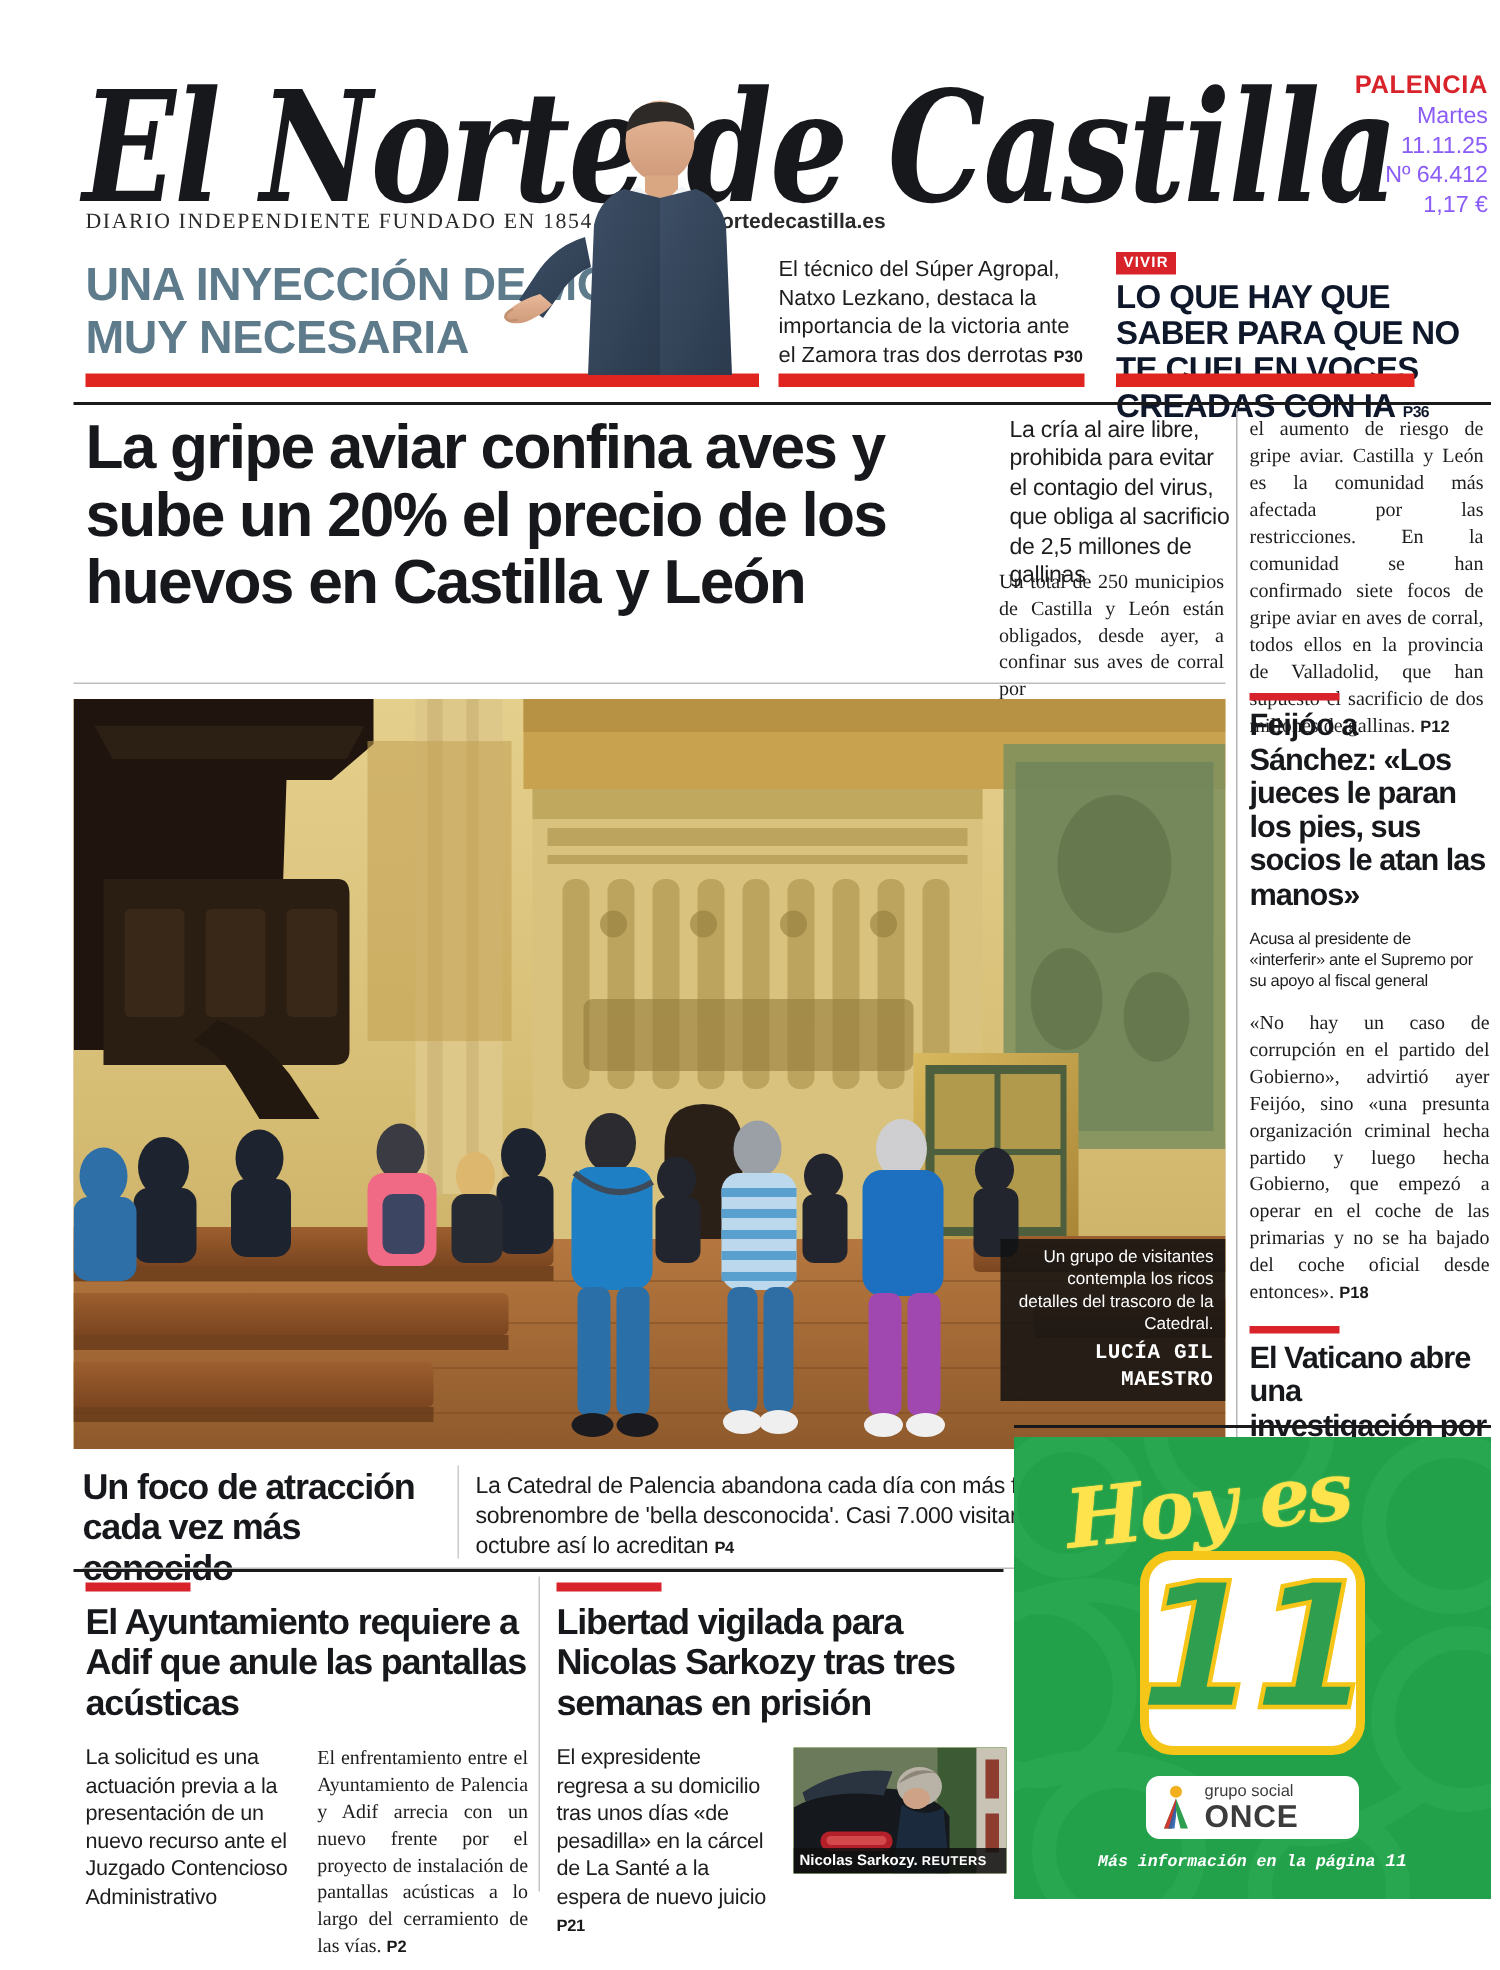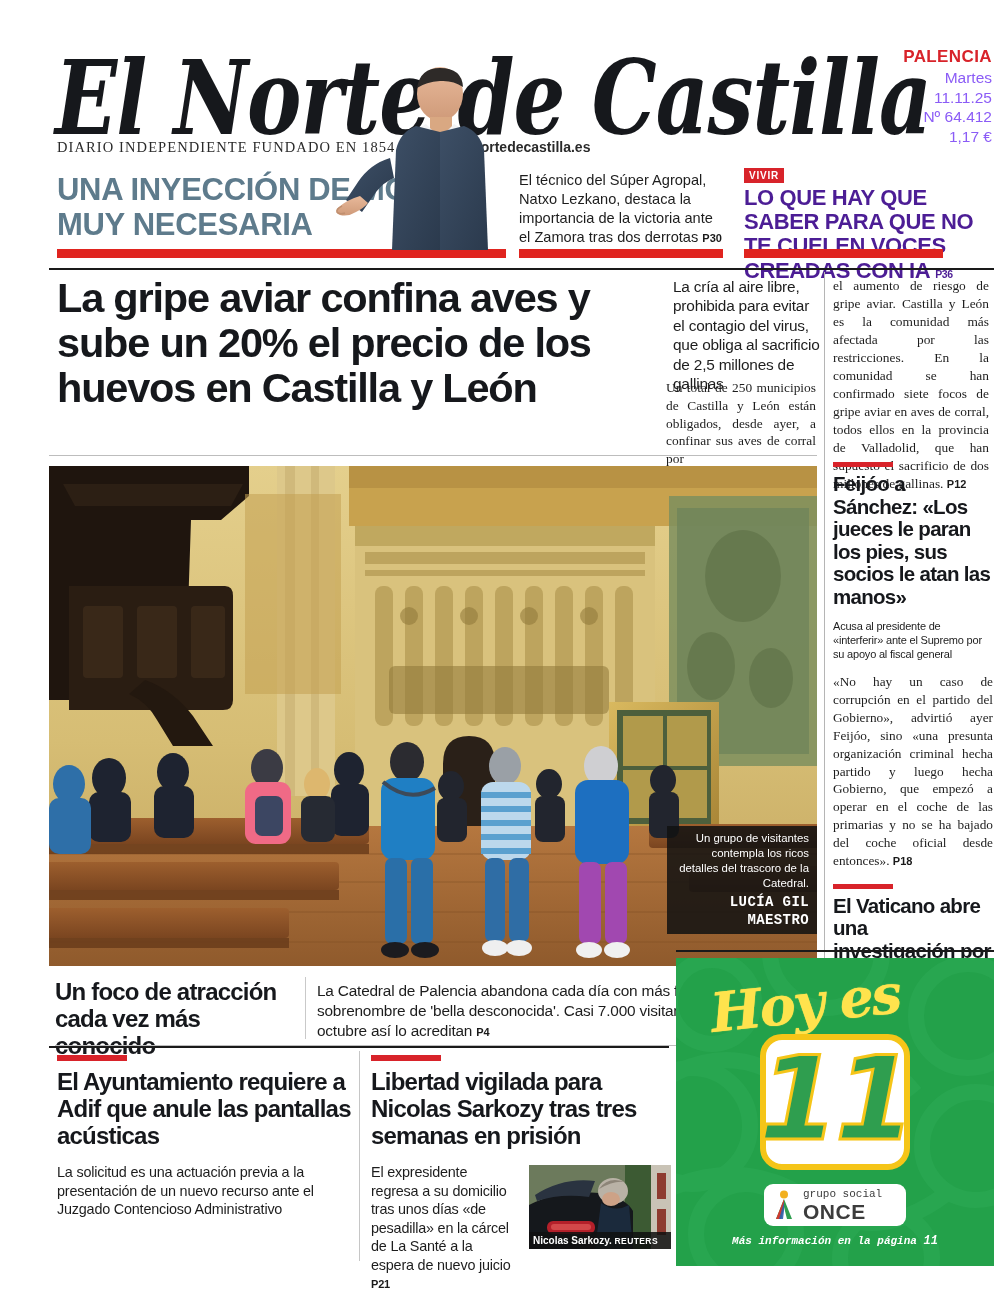--- a/index.html
+++ b/index.html
@@ -78,21 +78,21 @@
   }
   .vivir-tag {
     display: inline-block; background: #d8232a; color: #fff;
     font-family: "Liberation Sans", sans-serif; font-weight: 700;
     font-size: 10px; letter-spacing: .8px; padding: 2px 5px 2px 5px;
     margin-bottom: 3px;
   }
   .promo-c-head {
     font-family: "Liberation Sans", sans-serif;
     font-weight: 700; font-size: 22px; line-height: 1.1;
-    color: #4c1d95; text-transform: uppercase; letter-spacing: -.4px;
+    color: #0f172a; text-transform: uppercase; letter-spacing: -.4px;
   }
   .pref { font-family: "Liberation Sans", sans-serif; font-weight: 700; font-size: 11px; color: #1a1a1a; }
   .pref-sm { font-family: "Liberation Sans", sans-serif; font-weight: 700; font-size: 10.5px; }
 
   .red-rule-a { position: absolute; left: 57px; top: 84px; width: 449px; height: 9px; background: #e0241f; }
   .red-rule-b { position: absolute; left: 519px; top: 84px; width: 204px; height: 9px; background: #e0241f; }
   .red-rule-c { position: absolute; left: 744px; top: 84px; width: 199px; height: 9px; background: #e0241f; }
 
   
   .lead { position: relative; margin-top: 10px; height: 190px; }
@@ -235,21 +235,21 @@
     margin-top: -6px;
   }
   .ad-logo {
     position: absolute; left: 88px; top: 226px; width: 142px; height: 42px;
     background: #fff; border-radius: 9px;
     display: flex; align-items: center; gap: 5px; padding: 4px 8px;
   }
   .ad-logo-mark { width: 26px; height: 30px; flex: 0 0 26px; position: relative; }
   .ad-logo-txt { line-height: 1; }
   .ad-grupo {
-    font-family: Liberation Mono, monospace; font-size: 11px;
+    font-family: Liberation Sans, sans-serif; font-size: 11px;
     color: #3c3c3c; display: block; margin-bottom: 1px;
   }
   .ad-once {
     font-family: "Liberation Sans", sans-serif; font-weight: 700;
     font-size: 21px; color: #3c3c3c; letter-spacing: .5px; display: block;
   }
   .ad-more {
     position: absolute; left: 0; right: 0; top: 276px; text-align: center;
     font-family: Liberation Mono, monospace; font-weight: 700;
     font-size: 11px; color: #fff; font-style: italic;
@@ -575,20 +575,24 @@
   <div class="hr-bottom-sep"></div>
 
   <div class="bottom">
     <div class="bottom-div"></div>
 
     <div class="bart bart-a">
       <div class="bart-redbar"></div>
       <div class="bart-head">El Ayuntamiento requiere a Adif que anule las pantallas acústicas</div>
       <div class="bart-cols">
         <div class="bart-lead" style="flex:1">La solicitud es una actuación previa a la presentación de un nuevo recurso ante el Juzgado Contencioso Administrativo</div>
+        <div class="bart-body" style="flex:1">
+          <span>El enfrentamiento entre el Ayuntamiento de Palencia y Adif arrecia con un nuevo frente por el proyecto de instalación de pantallas acústicas a lo largo del cerramiento de las vías.</span>
+          <span class="pref">P2</span>
+        </div>
       </div>
     </div>
 
     <div class="bart bart-b">
       <div class="bart-redbar"></div>
       <div class="bart-head">Libertad vigilada para Nicolas Sarkozy tras tres semanas en prisión</div>
       <div class="bart-cols">
         <div class="bart-lead" style="flex:1">
           <span>El expresidente regresa a su domicilio tras unos días «de pesadilla» en la cárcel de La Santé a la espera de nuevo juicio</span>
           <span class="pref">P21</span>

